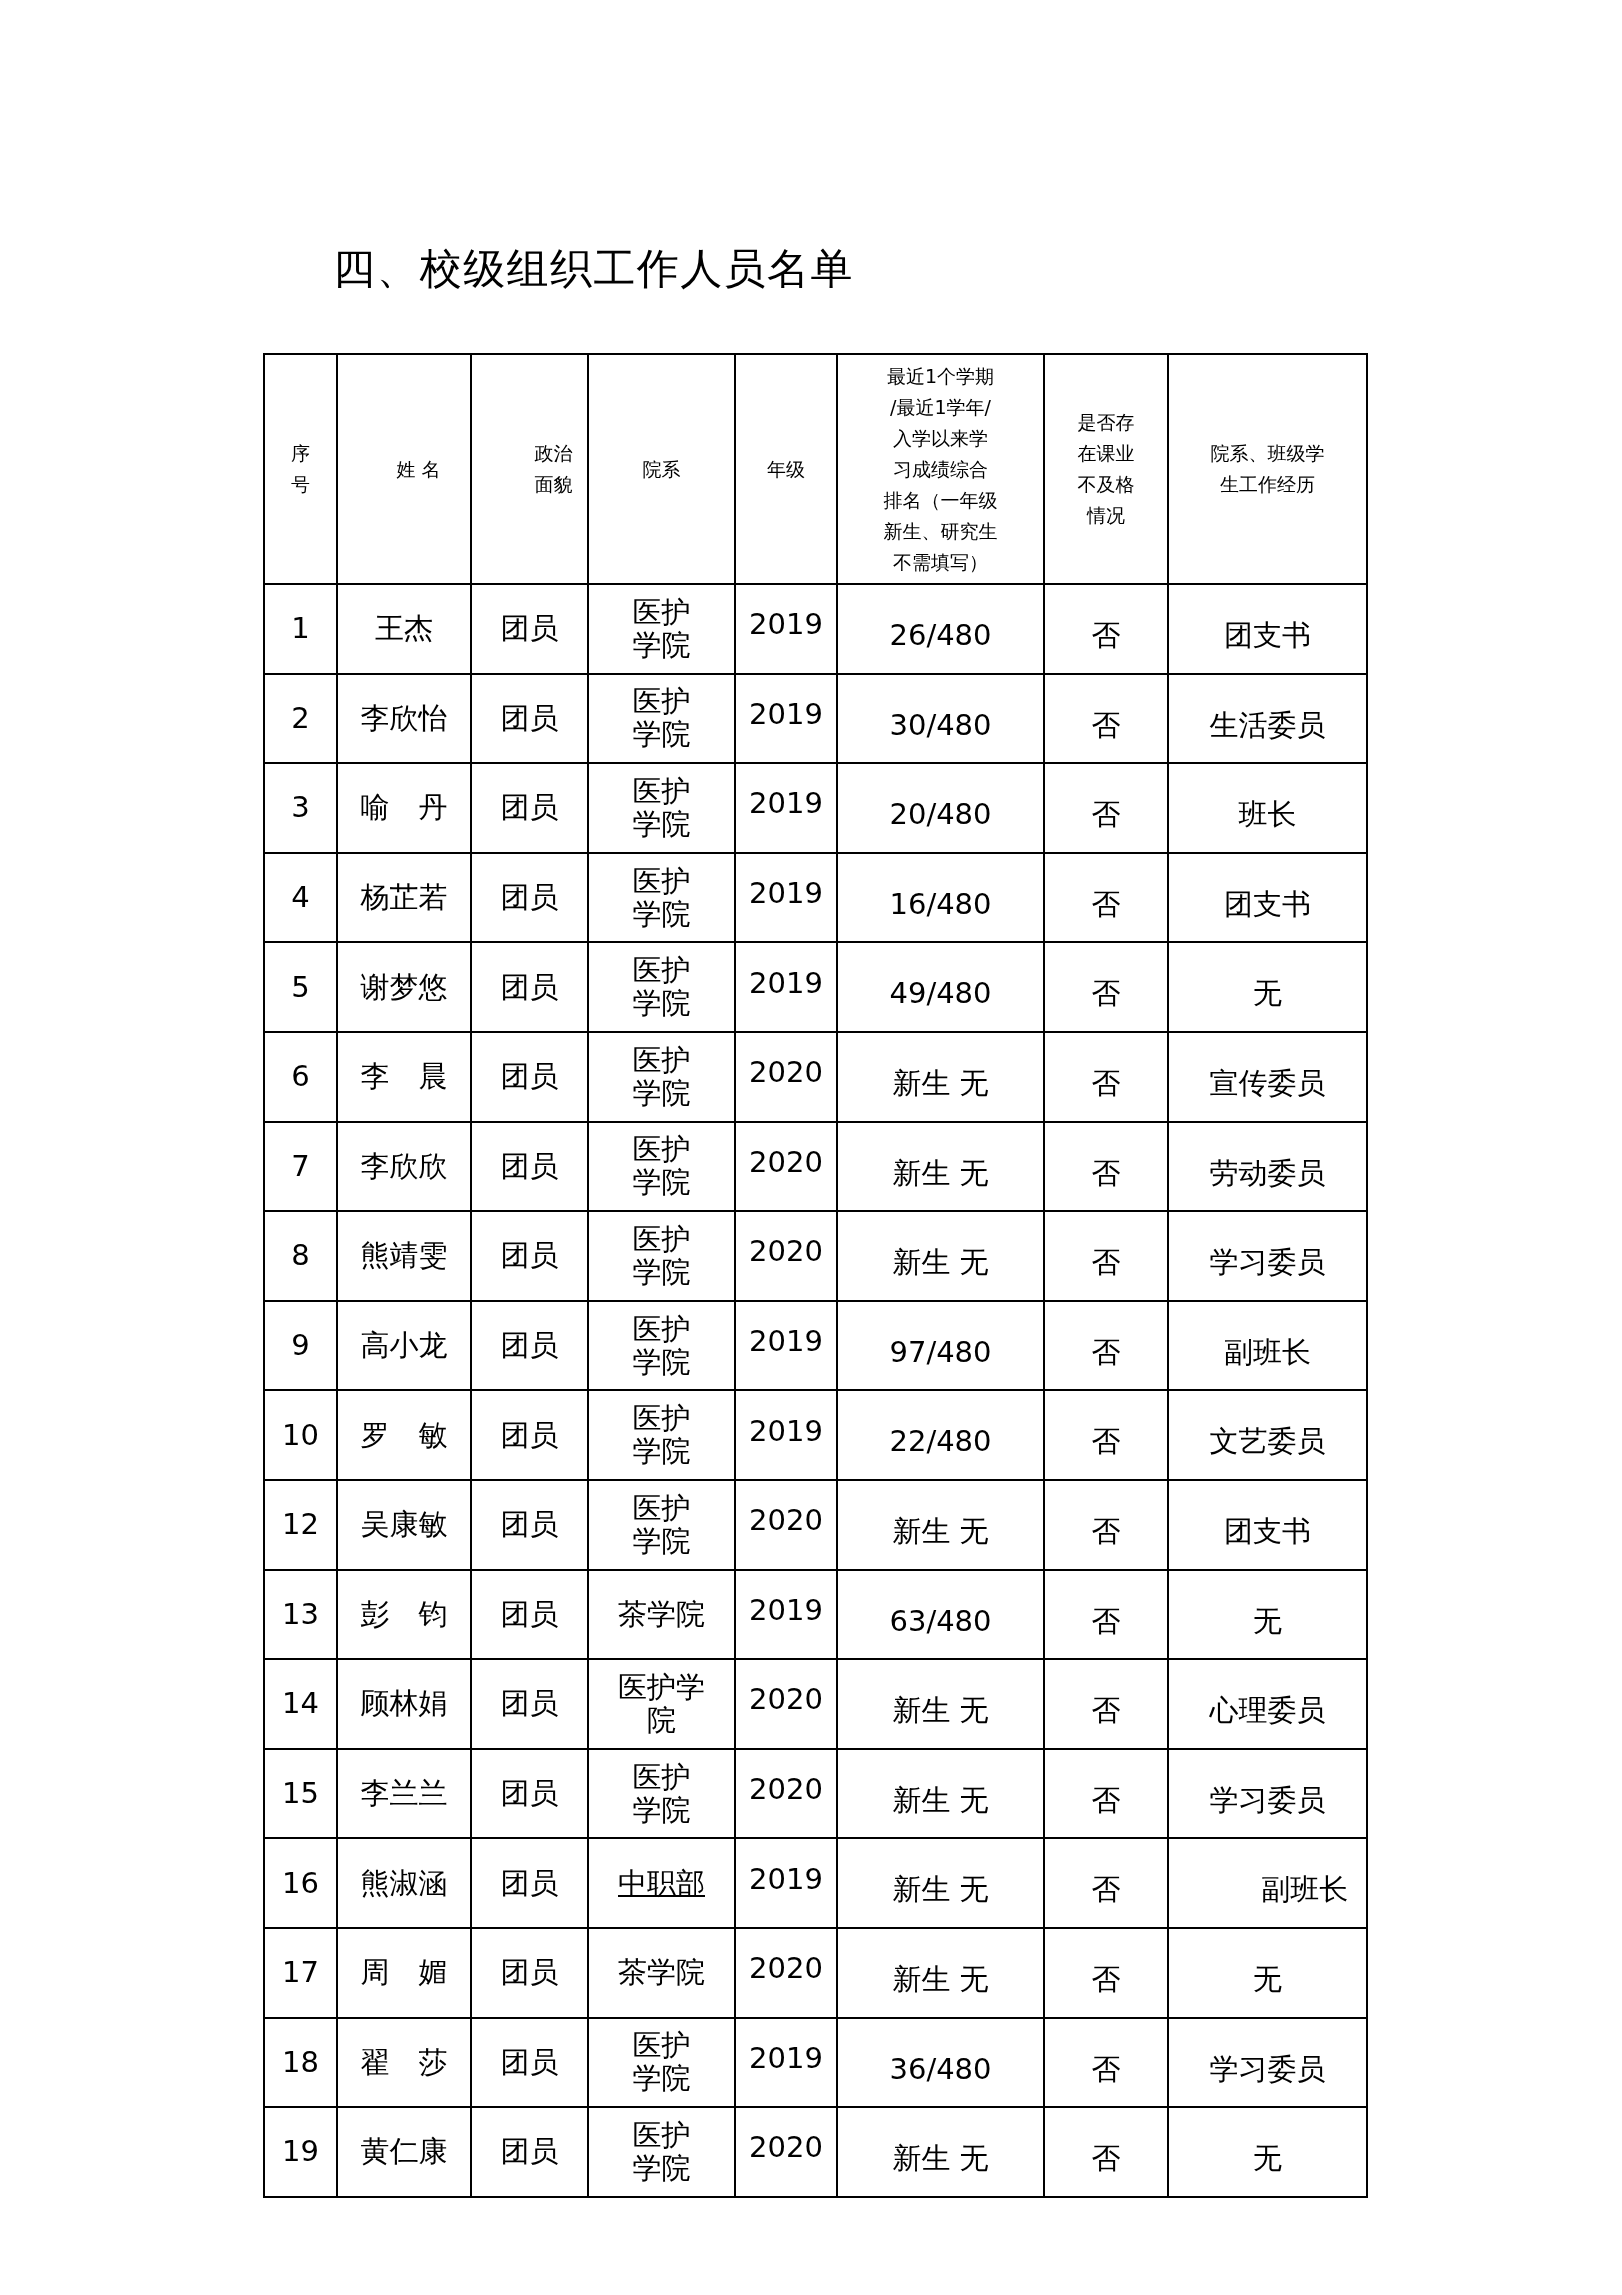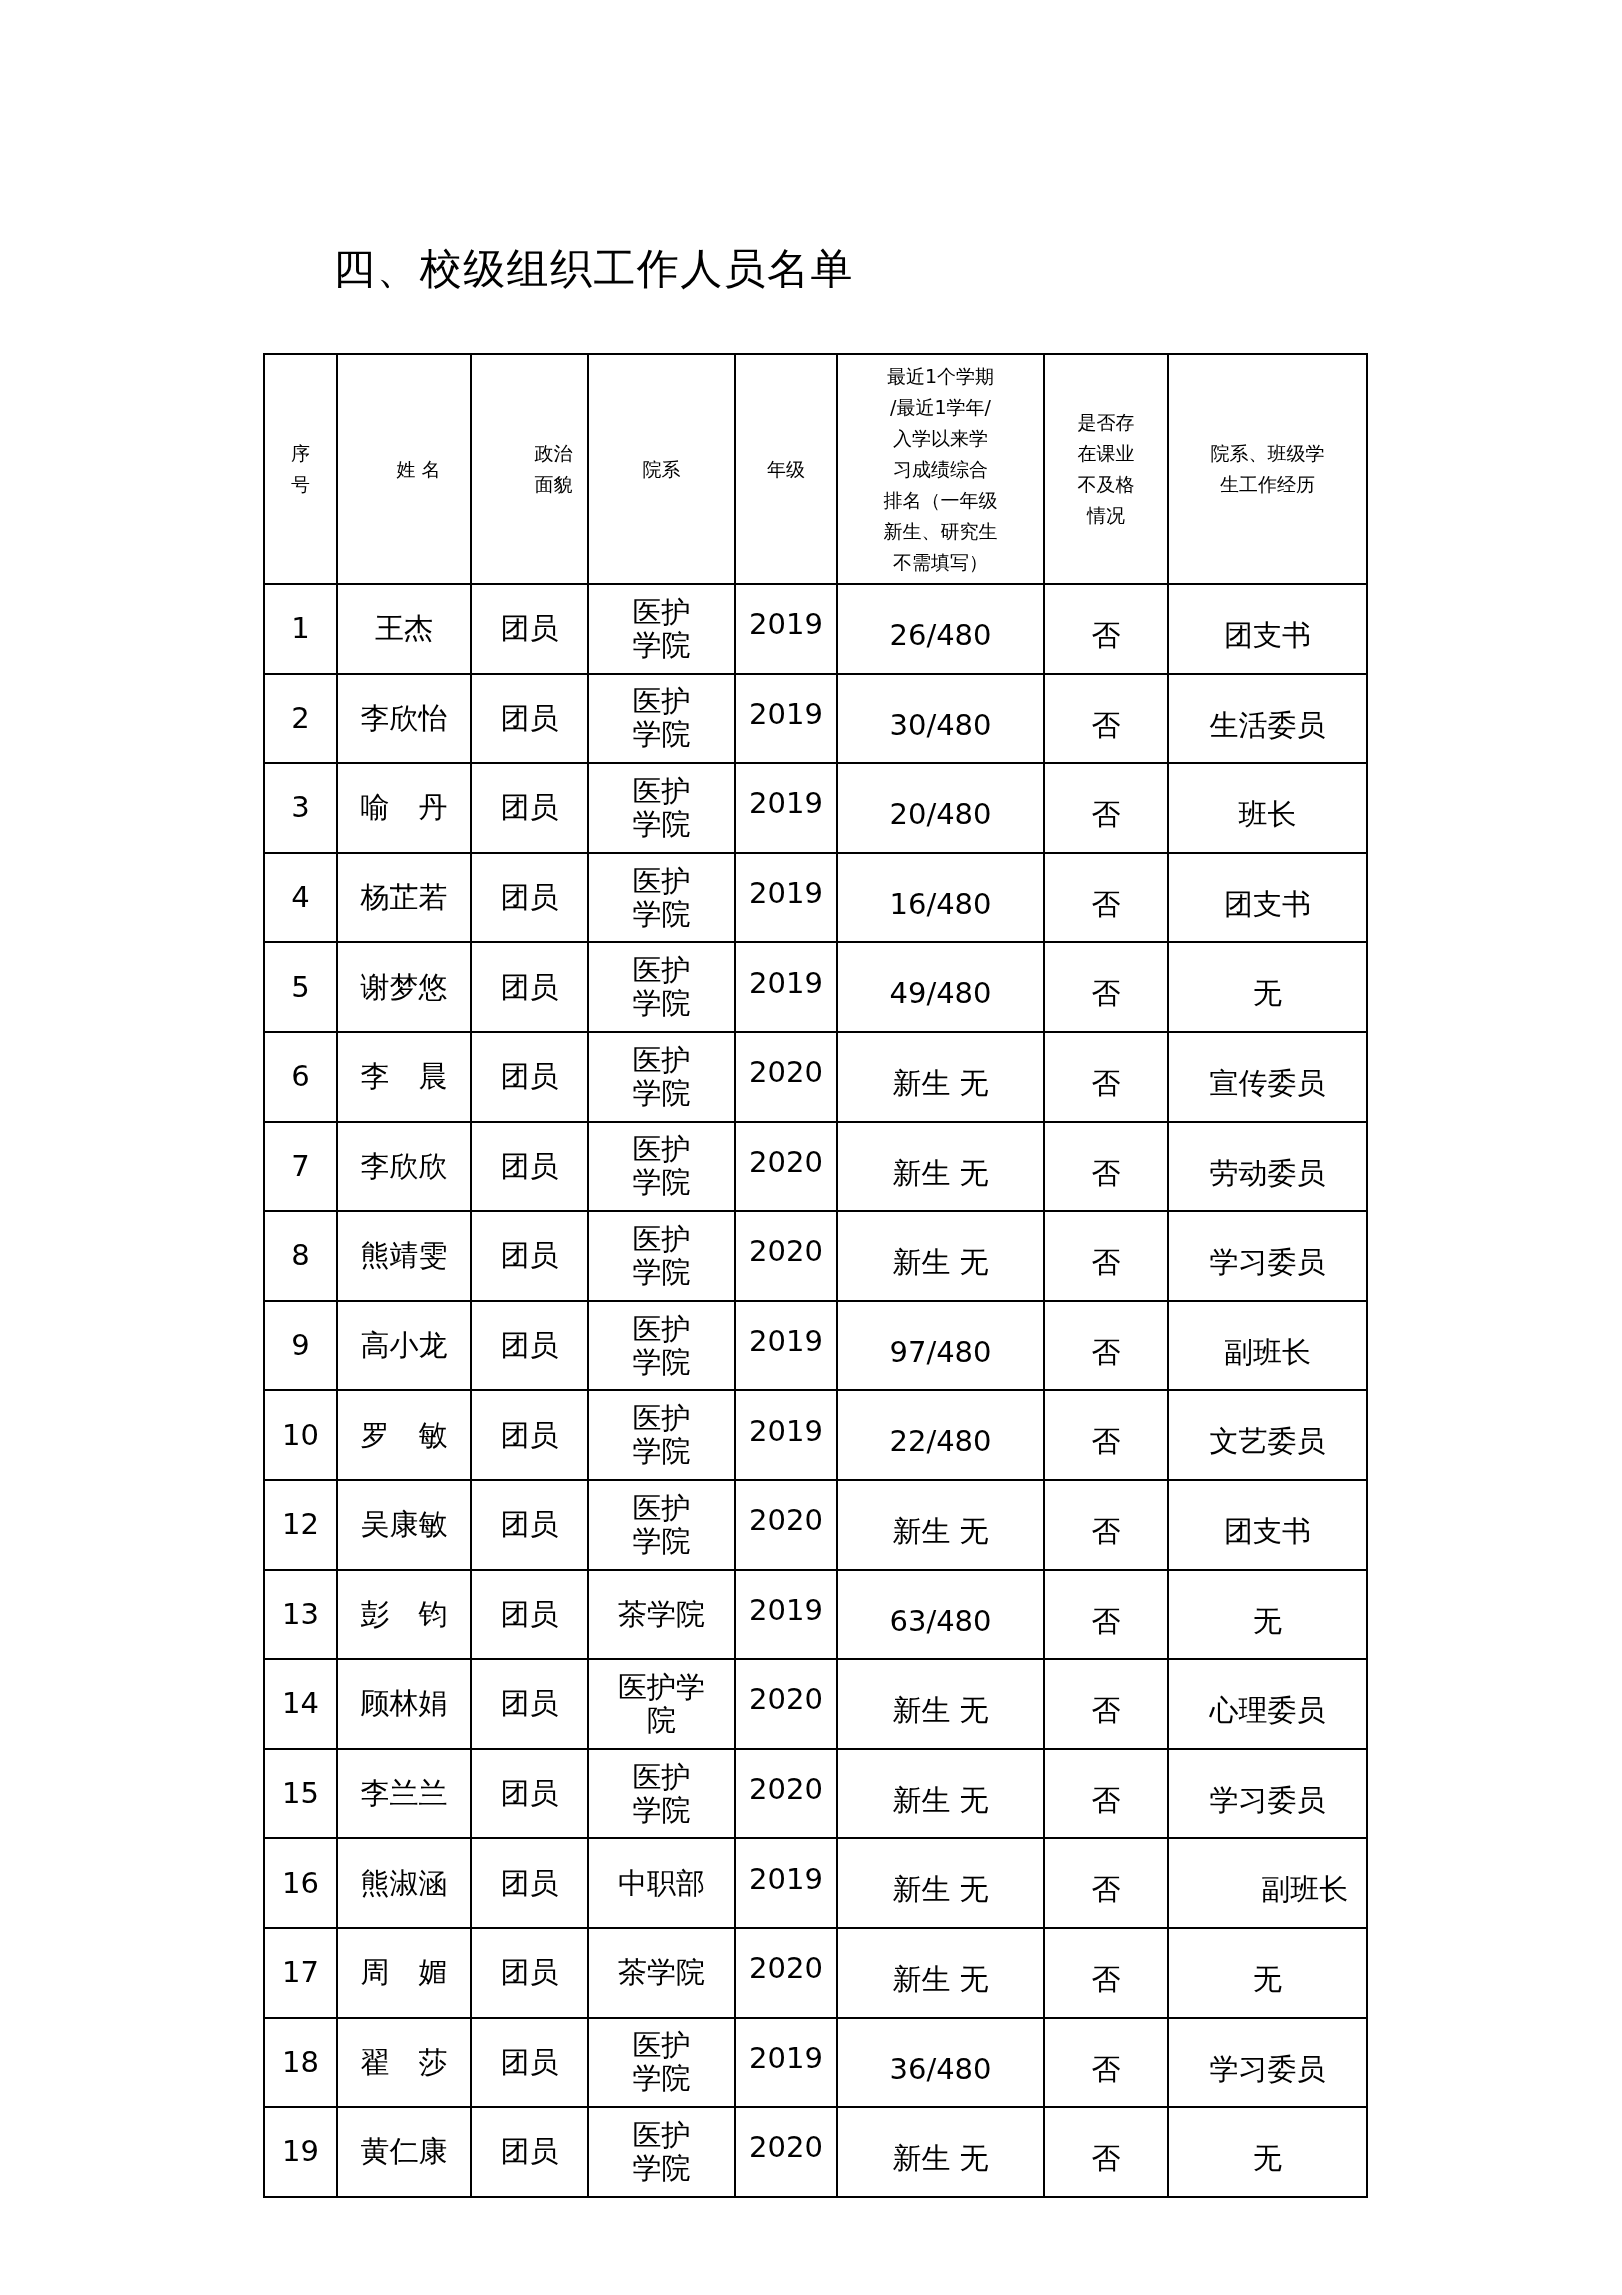--- a/index.html
+++ b/index.html
@@ -254,21 +254,21 @@
 学院</td>
         <td class="cell-grade">2020</td>
         <td class="cell-rank">新生 无</td>
         <td class="cell-fail">否</td>
         <td class="cell-exp">学习委员</td>
       </tr>
       <tr>
         <td class="cell-num">16</td>
         <td class="cell-name">熊淑涵</td>
         <td class="cell-political">团员</td>
-        <td class="cell-dept" style="white-space: pre-line;">中职部</td>
+        <td class="cell-dept" style="white-space: pre-line; text-decoration: underline;">中职部</td>
         <td class="cell-grade">2019</td>
         <td class="cell-rank">新生 无</td>
         <td class="cell-fail">否</td>
         <td class="cell-exp exp-right">副班长</td>
       </tr>
       <tr>
         <td class="cell-num">17</td>
         <td class="cell-name">周　媚</td>
         <td class="cell-political">团员</td>
         <td class="cell-dept" style="white-space: pre-line;">茶学院</td>

